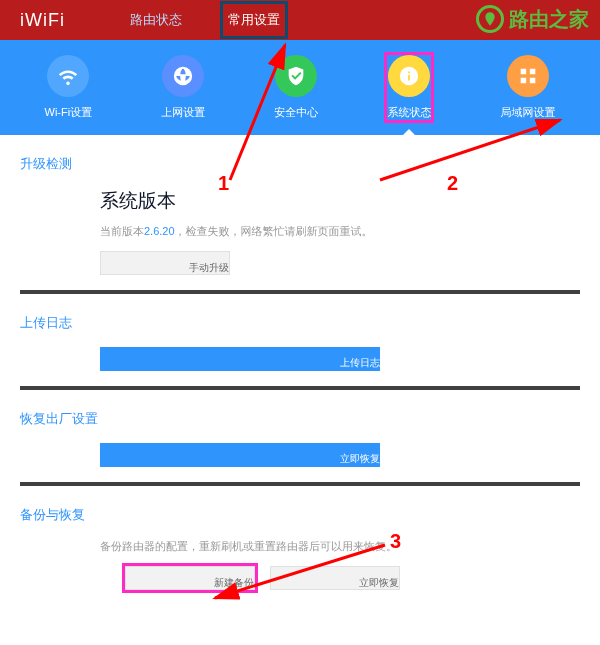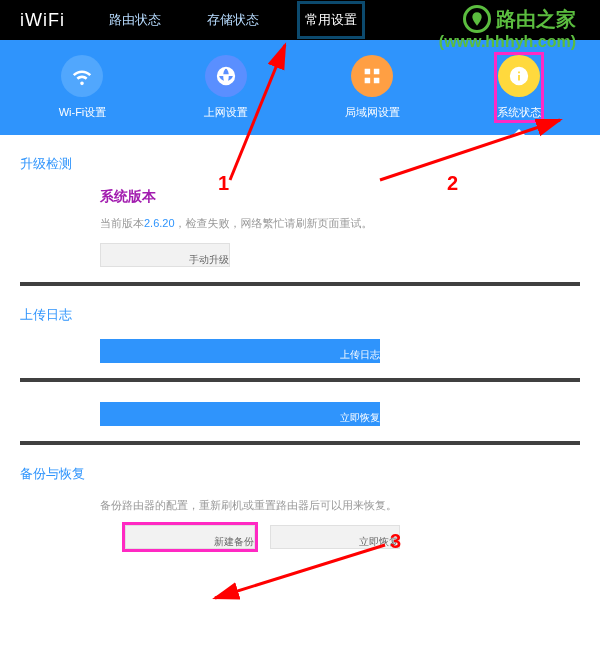--- a/index.html
+++ b/index.html
@@ -1,73 +1,71 @@
 <!DOCTYPE html>
 <html><head>
   <meta charset="utf-8">
   <style>
     * { margin: 0; padding: 0; box-sizing: border-box; }
     body { font-family: "Microsoft YaHei", Arial, sans-serif; width: 600px; height: 645px; overflow: hidden; background: #fff; position: relative; }
     
-    .top-nav { background: #000000; height: 40px; display: flex; align-items: center; padding: 0 20px; color: #fff; position: relative; }
+    .top-nav { background: #b91c1c; height: 40px; display: flex; align-items: center; padding: 0 20px; color: #fff; position: relative; }
     .logo { font-size: 18px; font-weight: 300; letter-spacing: 1px; }
-    .top-tabs { display: flex; margin-left: 36px; gap: 30px; font-size: 13px; }
+    .top-tabs { display: flex; margin-left: 57px; gap: 30px; font-size: 13px; }
     .top-tab { color: #b8dcff; cursor: pointer; padding: 10px 8px; }
     .top-tab.active { color: #fff; border: 3px solid #0c4a6e; padding: 7px 5px; }
     
     .icon-nav { background: #2f94fc; height: 95px; display: flex; align-items: center; justify-content: space-around; padding: 0 10px; }
     .icon-item { display: flex; flex-direction: column; align-items: center; gap: 8px; color: #fff; font-size: 11px; cursor: pointer; position: relative; }
     .icon-circle { width: 42px; height: 42px; border-radius: 50%; display: flex; align-items: center; justify-content: center; }
     .icon-circle svg { width: 22px; height: 22px; fill: #fff; }
     .icon-item.active::after { content: ''; position: absolute; bottom: -15px; left: 50%; transform: translateX(-50%); border: 6px solid transparent; border-bottom-color: #fff; }
     .icon-item.active { outline: 3px solid #ff29c3; outline-offset: 0px; }
     
     .content { padding: 0 20px 20px; background: #fff; }
     .section { border-bottom: 4px solid #404040; padding: 20px 0 15px; }
     .section-title { color: #2f94fc; font-size: 13px; margin-bottom: 15px; }
     .section-body { padding-left: 80px; }
-    .sub-title { font-size: 14px; color: #a21caf; margin-bottom: 10px; font-weight: bold; }
+    .sub-title { font-size: 19px; color: #0f172a; margin-bottom: 10px; }
     .desc-text { font-size: 11px; color: #999; margin-bottom: 12px; }
     .version-num { color: #2f94fc; }
     
     .btn { display: inline-block; min-width: 130px; height: 24px; line-height: 32px; text-align: right; font-size: 10px; cursor: pointer; border: none; }
     .btn-gray { background: #f2f2f2; color: #666; border: 1px solid #e0e0e0; }
     .btn-blue { background: #2f94fc; color: #fff; width: 280px; }
     .btn-highlight { outline: 3px solid #ff29c3; }
     .btn-row { display: flex; gap: 15px; padding-left: 25px; }
     
-    .watermark { position: absolute; top: 5px; right: 24px; z-index: 10; text-align: center; }
+    .watermark { position: absolute; top: 5px; right: 11px; z-index: 10; text-align: center; }
     .watermark-logo { display: flex; align-items: center; gap: 5px; justify-content: flex-end; }
     .wm-icon { width: 28px; height: 28px; border-radius: 50%; border: 3px solid #5bbd3f; display: flex; align-items: center; justify-content: center; }
     .wm-text1 { font-size: 20px; font-weight: bold; color: #5bbd3f; }
     .wm-text2 { font-size: 16px; color: #5bbd3f; font-weight: bold; }
     
     .annotation { position: absolute; z-index: 5; pointer-events: none; }
     .anno-num { color: #ff0000; font-size: 20px; font-weight: bold; }
   </style>
 </head>
 <body>
 
 <div class="watermark">
   <div class="watermark-logo">
     <span class="wm-icon">
       <svg viewBox="0 0 24 24" width="16" height="16">
           <path fill="#5bbd3f" d="M12 2C8 2 5 5 5 9c0 5 7 13 7 13s7-8 7-13c0-4-3-7-7-7z"></path>
         </svg>
     </span>
     <span class="wm-text1">路由之家</span>
   </div>
-  <div class="wm-text2">(www.hhhyh.com)</div>
 </div>
 
 <div class="top-nav">
   <div class="logo">iWiFi</div>
   <div class="top-tabs">
     <div class="top-tab">路由状态</div>
-    <div class="top-tab">存储状态</div>
     <div class="top-tab active">常用设置</div>
   </div>
 </div>
 
 <div class="icon-nav">
   <div class="icon-item">
     <div class="icon-circle" style="background:#51a7fd">
       <svg viewBox="0 0 24 24">
           <path d="M12 18a2 2 0 100 4 2 2 0 000-4zm-6-4c3.3-3.3 8.7-3.3 12 0l-2 2c-2.2-2.2-5.8-2.2-8 0zm-4-4c5.5-5.5 14.5-5.5 20 0l-2 2c-4.4-4.4-11.6-4.4-16 0z"></path>
         </svg>
@@ -76,34 +74,42 @@
   </div>
   <div class="icon-item">
     <div class="icon-circle" style="background:#5a8fff">
       <svg viewBox="0 0 24 24">
           <path d="M12 2a10 10 0 100 20 10 10 0 000-20zm0 2c1 0 2.5 2 3 6H9c.5-4 2-6 3-6zm-7.5 8H9c0 2 .3 4 .8 5.3A8 8 0 014.5 12zm9.7 5.3c.5-1.3.8-3.3.8-5.3h4.5a8 8 0 01-5.3 5.3z"></path>
         </svg>
     </div>
     <span>上网设置</span>
   </div>
   <div class="icon-item">
-    <div class="icon-circle" style="background:#ff9f43">
+    <div class="icon-circle" style="background:#34c759">
       <svg viewBox="0 0 24 24">
-          <path d="M4 4h6v6H4zm10 0h6v6h-6zM4 14h6v6H4zm10 0h6v6h-6z"></path>
+          <path d="M12 2L4 5v6c0 5 3.4 9.7 8 11 4.6-1.3 8-6 8-11V5l-8-3zm-1 14l-4-4 1.4-1.4L11 13.2l5.6-5.6L18 9l-7 7z"></path>
         </svg>
     </div>
-    <span>局域网设置</span>
+    <span>安全中心</span>
   </div>
   <div class="icon-item active">
     <div class="icon-circle" style="background:#ffd93d">
       <svg viewBox="0 0 24 24">
           <path d="M12 2a10 10 0 100 20 10 10 0 000-20zm1 15h-2v-6h2zm0-8h-2V7h2z"></path>
         </svg>
     </div>
     <span>系统状态</span>
+  </div>
+  <div class="icon-item">
+    <div class="icon-circle" style="background:#ff9f43">
+      <svg viewBox="0 0 24 24">
+          <path d="M4 4h6v6H4zm10 0h6v6h-6zM4 14h6v6H4zm10 0h6v6h-6z"></path>
+        </svg>
+    </div>
+    <span>局域网设置</span>
   </div>
 </div>
 
 <div class="content">
 
   <div class="section">
     <div class="section-title">升级检测</div>
     <div class="section-body">
       <div class="sub-title">系统版本</div>
       <div class="desc-text">
@@ -114,20 +120,21 @@
   </div>
 
   <div class="section">
     <div class="section-title">上传日志</div>
     <div class="section-body">
       <button class="btn btn-blue">上传日志</button>
     </div>
   </div>
 
   <div class="section">
+    <div class="section-title">恢复出厂设置</div>
     <div class="section-body">
       <button class="btn btn-blue">立即恢复</button>
     </div>
   </div>
 
   <div class="section" style="border-bottom:none">
     <div class="section-title">备份与恢复</div>
     <div class="section-body">
       <div class="desc-text">备份路由器的配置，重新刷机或重置路由器后可以用来恢复。</div>
       <div class="btn-row">

